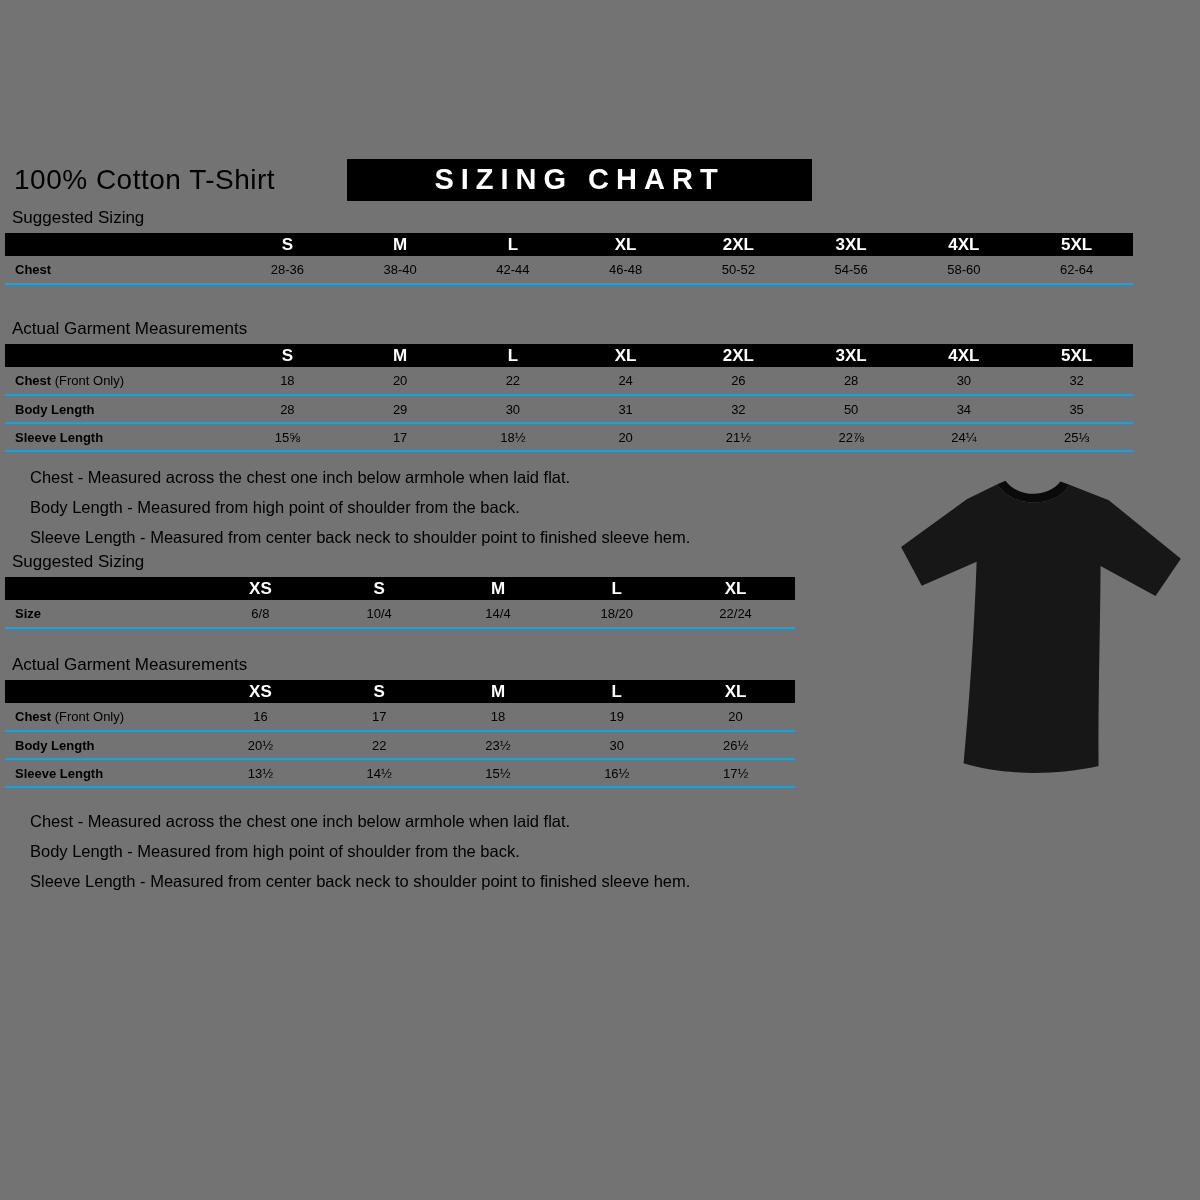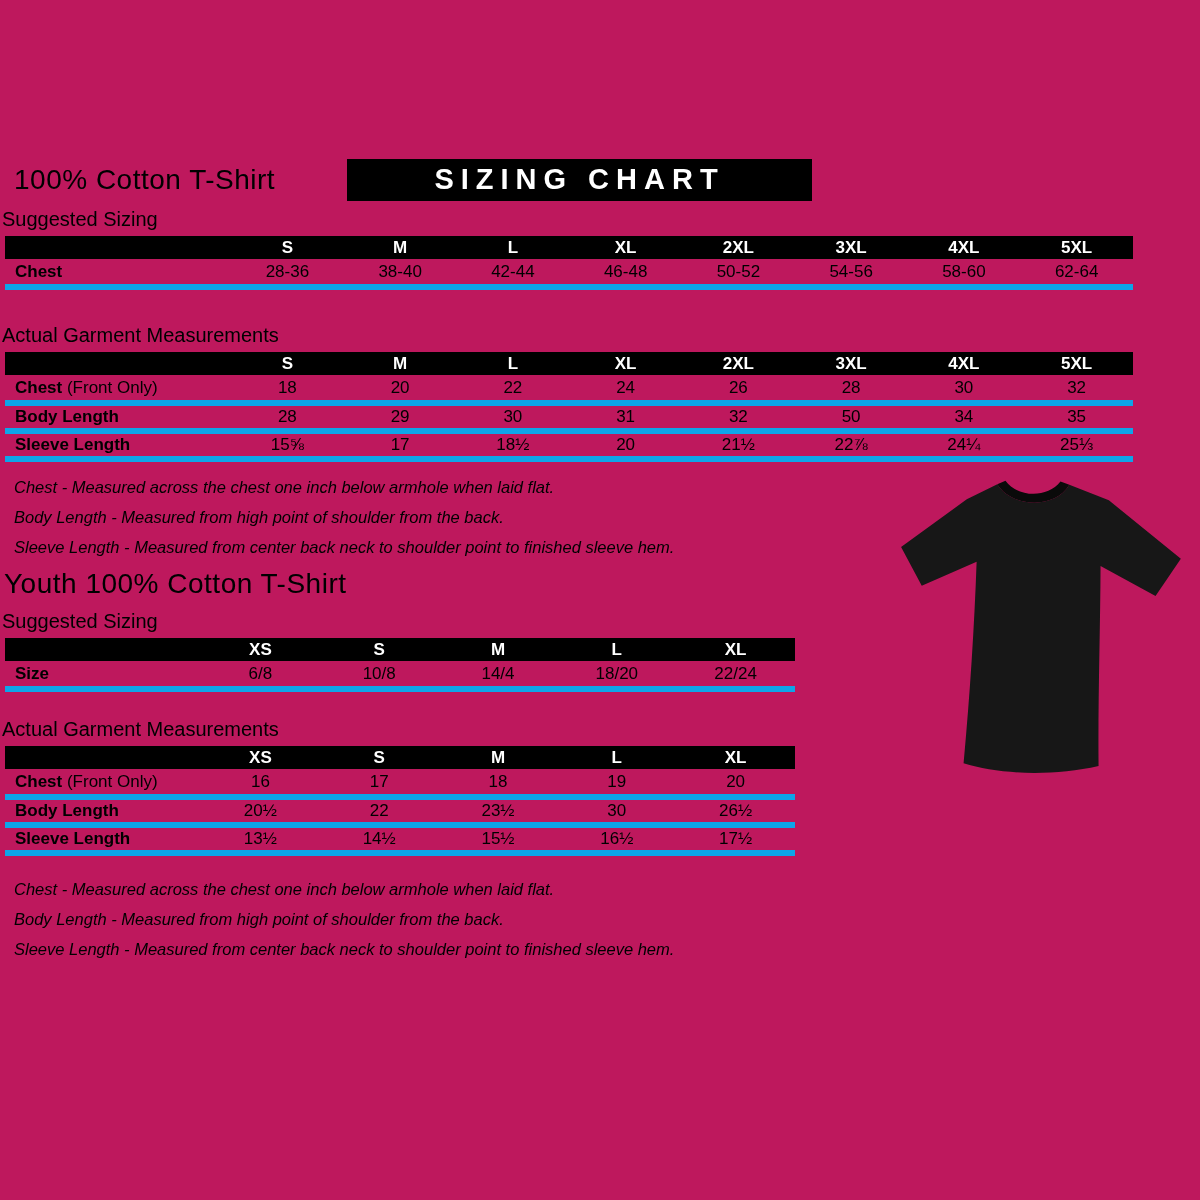--- a/index.html
+++ b/index.html
@@ -8,21 +8,21 @@
     font-family: "Liberation Sans", "DejaVu Sans", sans-serif;
     color: #000;
     width: 1200px;
     height: 1200px;
     overflow: hidden;
   }
   .page {
     position: relative;
     width: 1200px;
     height: 1200px;
-    background: #be185d;
+    background: #737373;
     padding-top: 160px;
   }
   .title-row {
     display: flex;
     align-items: center;
     height: 40px;
     margin-bottom: 8px;
   }
   .main-title {
     flex: 0 0 347px;
@@ -36,54 +36,54 @@
     width: 465px;
     background: #000;
     color: #fff;
     font-size: 29px;
     font-weight: bold;
     letter-spacing: 7px;
     text-align: center;
     padding: 4px 0 5px 0;
   }
   .section-label {
-    font-size: 20px;
-    padding-left: 2px;
+    font-size: 17px;
+    padding-left: 12px;
     margin-bottom: 5px;
   }
   table {
     border-collapse: collapse;
     table-layout: fixed;
     margin-left: 5px;
   }
   table.adult { width: 1128px; }
   table.youth { width: 790px; }
   th {
     background: #000;
     color: #fff;
     font-size: 17px;
     font-weight: bold;
     height: 23px;
     text-align: center;
     padding: 1px 0;
   }
   td {
-    font-size: 17px;
+    font-size: 13px;
     text-align: center;
     height: 28px;
-    border-bottom: 6px solid #0ea5e9;
+    border-bottom: 2px solid #0ea5e9;
     vertical-align: middle;
   }
   td.label-col, th.label-col { text-align: left; padding-left: 10px; }
   table.adult .label-col { width: 226px; }
   table.youth .label-col { width: 196px; margin-top: 15px; }
   td.label-col b { font-weight: bold; }
   .gap-lg { height: 34px; }
   .gap-md { height: 26px; }
-  .notes { padding-left: 14px; padding-top: 10px; font-style: italic; }
+  .notes { padding-left: 30px; padding-top: 10px; }
   .note-line {
     font-size: 16.5px;
     line-height: 30px;
     white-space: nowrap;
   }
   .youth-title {
     font-size: 28px;
     font-weight: 400;
     padding-left: 4px;
     margin: 6px 0 10px 0;
@@ -194,39 +194,38 @@
       </table>
 
     <div class="notes">
       <div class="note-line">Chest - Measured across the chest one inch below armhole when laid flat.</div>
       <div class="note-line">Body Length - Measured from high point of shoulder from the back.</div>
       <div class="note-line">Sleeve Length - Measured from center back neck to shoulder point to finished sleeve hem.</div>
     </div>
   </div>
 
   <div>
-    <div class="youth-title">Youth 100% Cotton T-Shirt</div>
 
     <div class="section-label">Suggested Sizing</div>
     <table class="youth">
         <thead>
           <tr>
             <th class="label-col"></th>
             <th>XS</th>
             <th>S</th>
             <th>M</th>
             <th>L</th>
             <th>XL</th>
           </tr>
         </thead>
         <tbody>
           <tr>
             <td class="label-col"><b>Size</b></td>
             <td>6/8</td>
-            <td>10/8</td>
+            <td>10/4</td>
             <td>14/4</td>
             <td>18/20</td>
             <td>22/24</td>
           </tr>
         </tbody>
       </table>
 
     <div class="gap-md"></div>
 
     <div class="section-label">Actual Garment Measurements</div>

